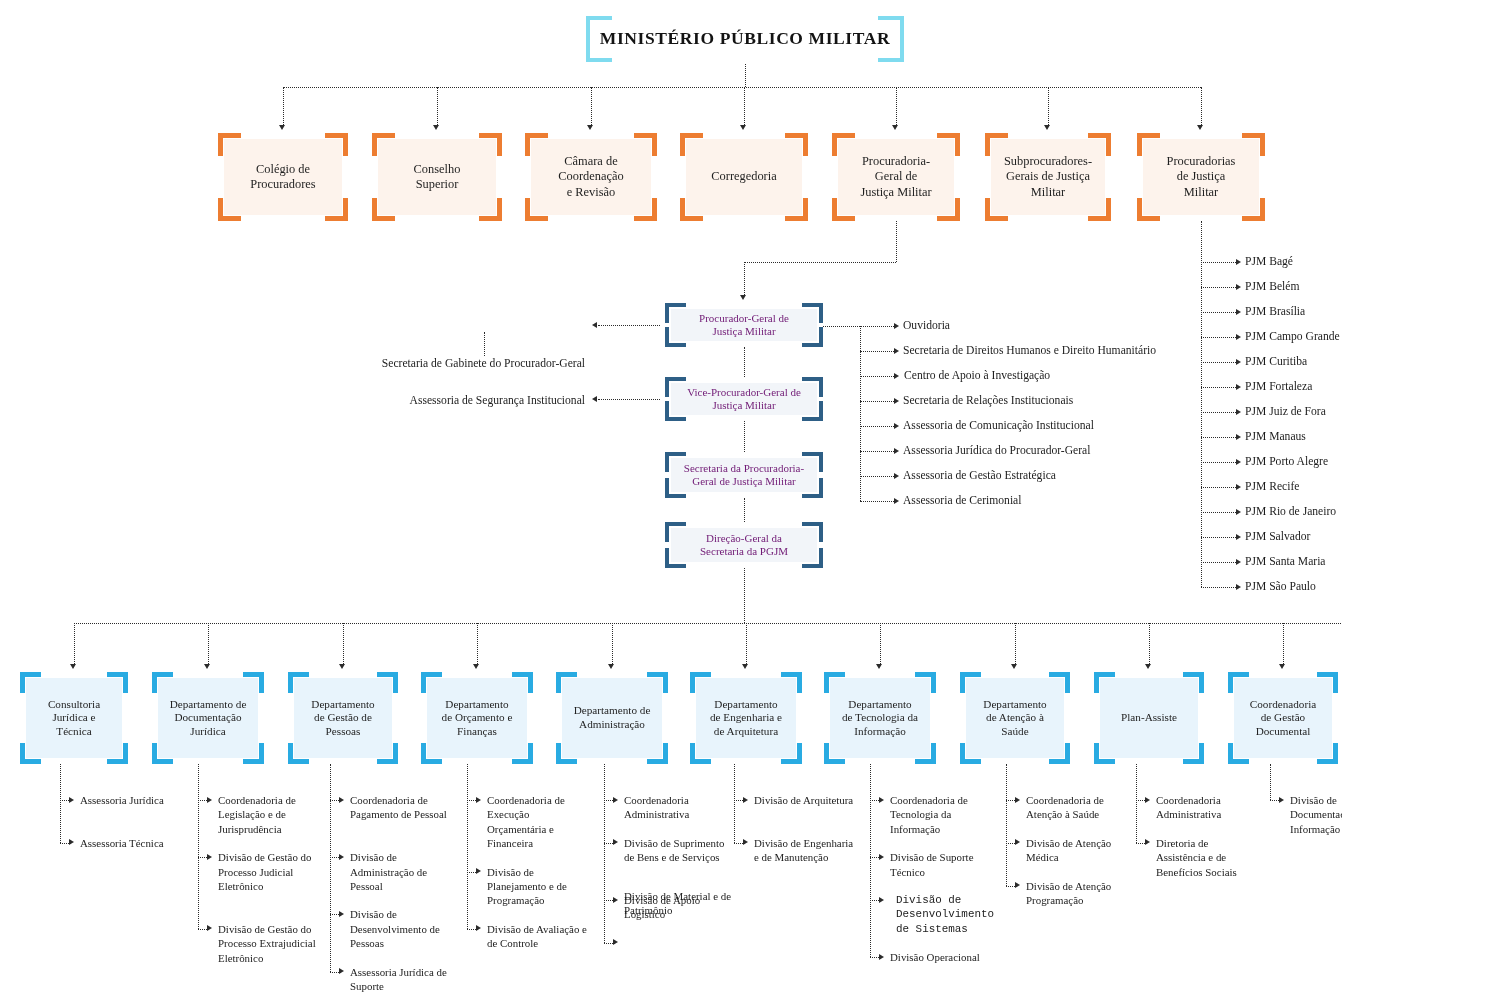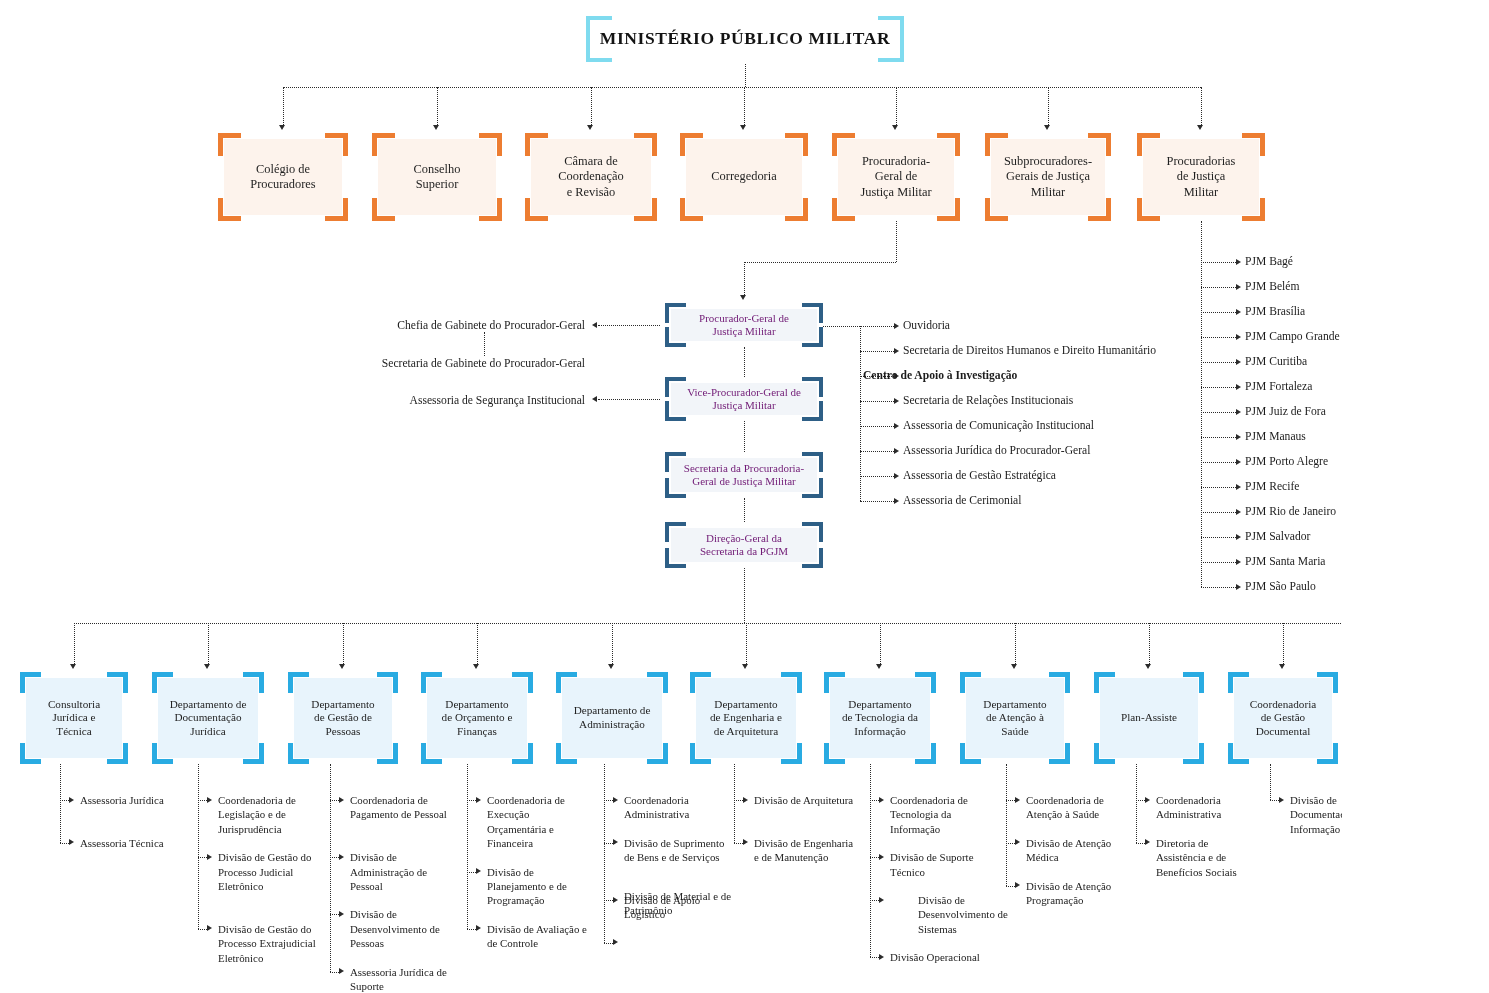--- a/index.html
+++ b/index.html
@@ -245,38 +245,37 @@
         <span>Direção-Geral da<br>Secretaria da PGJM</span>
       </div>
     </div>
     <div class="ln v" style="left: 896px; top: 221px; height: 41px;"></div>
     <div class="ln h" style="left: 744px; top: 262px; width: 152px;"></div>
     <div class="ln v" style="left: 744px; top: 262px; height: 33px;"></div>
     <div class="arrow down" style="left: 740.4px; top: 295px;"></div>
     <div class="ln v" style="left: 744px; top: 347px; height: 30px;"></div>
     <div class="ln v" style="left: 744px; top: 421px; height: 31px;"></div>
     <div class="ln v" style="left: 744px; top: 498px; height: 24px;"></div>
-    <div class="sideL" style="left: 0px; top: 318px; width: 585px; text-align: right;">Chefia de Gabinete do Procurador-Geral</div>
     <div class="ln h" style="left: 598px; top: 325px; width: 62px;"></div>
     <div class="arrow left" style="left: 592.4px; top: 321.6px;"></div>
     <div class="sideL" style="left: 0px; top: 356px; width: 585px; text-align: right;">Secretaria de Gabinete do Procurador-Geral</div>
     <div class="ln v" style="left: 484px; top: 332px; height: 24px;"></div>
     <div class="sideL" style="left: 0px; top: 393px; width: 585px; text-align: right;">Assessoria de Segurança Institucional</div>
     <div class="ln h" style="left: 598px; top: 399px; width: 62px;"></div>
     <div class="arrow left" style="left: 592.4px; top: 395.6px;"></div>
     <div class="ln h" style="left: 823px; top: 326px; width: 73px;"></div>
     <div class="arrow right" style="left: 894px; top: 322.6px;"></div>
     <div class="pjm" style="left: 903px; top: 318px;">Ouvidoria</div>
     <div class="ln v" style="left: 860px; top: 326px; height: 175px;"></div>
     <div class="ln h" style="left: 860px; top: 351px; width: 36px;"></div>
     <div class="arrow right" style="left: 894px; top: 347.6px;"></div>
     <div class="pjm" style="left: 903px; top: 343px;">Secretaria de Direitos Humanos e Direito Humanitário</div>
     <div class="ln h" style="left: 860px; top: 376px; width: 36px;"></div>
     <div class="arrow right" style="left: 894px; top: 372.6px;"></div>
-    <div class="pjm" style="left: 863px; top: 368px; font-weight: bold;">Centro de Apoio à Investigação</div>
+    <div class="pjm" style="left: 904px; top: 368px;">Centro de Apoio à Investigação</div>
     <div class="ln h" style="left: 860px; top: 401px; width: 36px;"></div>
     <div class="arrow right" style="left: 894px; top: 397.6px;"></div>
     <div class="pjm" style="left: 903px; top: 393px;">Secretaria de Relações Institucionais</div>
     <div class="ln h" style="left: 860px; top: 426px; width: 36px;"></div>
     <div class="arrow right" style="left: 894px; top: 422.6px;"></div>
     <div class="pjm" style="left: 903px; top: 418px;">Assessoria de Comunicação Institucional</div>
     <div class="ln h" style="left: 860px; top: 451px; width: 36px;"></div>
     <div class="arrow right" style="left: 894px; top: 447.6px;"></div>
     <div class="pjm" style="left: 903px; top: 443px;">Assessoria Jurídica do Procurador-Geral</div>
     <div class="ln h" style="left: 860px; top: 476px; width: 36px;"></div>
@@ -513,21 +512,21 @@
     <div class="subleaf" style="left: 754px; top: 835.8px; width: 104px;">Divisão de Engenharia e de Manutenção</div>
     <div class="ln v" style="left: 870px; top: 764px; height: 193.2px;"></div>
     <div class="ln h" style="left: 870px; top: 800px; width: 11px;"></div>
     <div class="arrow right" style="left: 879px; top: 796.6px;"></div>
     <div class="subleaf" style="left: 890px; top: 793px; width: 110px;">Coordenadoria de Tecnologia da Informação</div>
     <div class="ln h" style="left: 870px; top: 857.2px; width: 11px;"></div>
     <div class="arrow right" style="left: 879px; top: 853.8px;"></div>
     <div class="subleaf" style="left: 890px; top: 850.2px; width: 110px;">Divisão de Suporte Técnico</div>
     <div class="ln h" style="left: 870px; top: 900px; width: 11px;"></div>
     <div class="arrow right" style="left: 879px; top: 896.6px;"></div>
-    <div class="subleaf" style="left: 918px; top: 893px; width: 110px;">Divisão de Desenvolvimento de Sistemas</div>
+    <div class="subleaf" style="left: 896px; top: 893px; width: 110px; font-family: Liberation Mono, monospace;">Divisão de Desenvolvimento de Sistemas</div>
     <div class="ln h" style="left: 870px; top: 957.2px; width: 11px;"></div>
     <div class="arrow right" style="left: 879px; top: 953.8px;"></div>
     <div class="subleaf" style="left: 890px; top: 950.2px; width: 110px;">Divisão Operacional</div>
     <div class="ln v" style="left: 1006px; top: 764px; height: 121.6px;"></div>
     <div class="ln h" style="left: 1006px; top: 800px; width: 11px;"></div>
     <div class="arrow right" style="left: 1015px; top: 796.6px;"></div>
     <div class="subleaf" style="left: 1026px; top: 793px; width: 104px;">Coordenadoria de Atenção à Saúde</div>
     <div class="ln h" style="left: 1006px; top: 842.8px; width: 11px;"></div>
     <div class="arrow right" style="left: 1015px; top: 839.4px;"></div>
     <div class="subleaf" style="left: 1026px; top: 835.8px; width: 104px;">Divisão de Atenção Médica</div>

